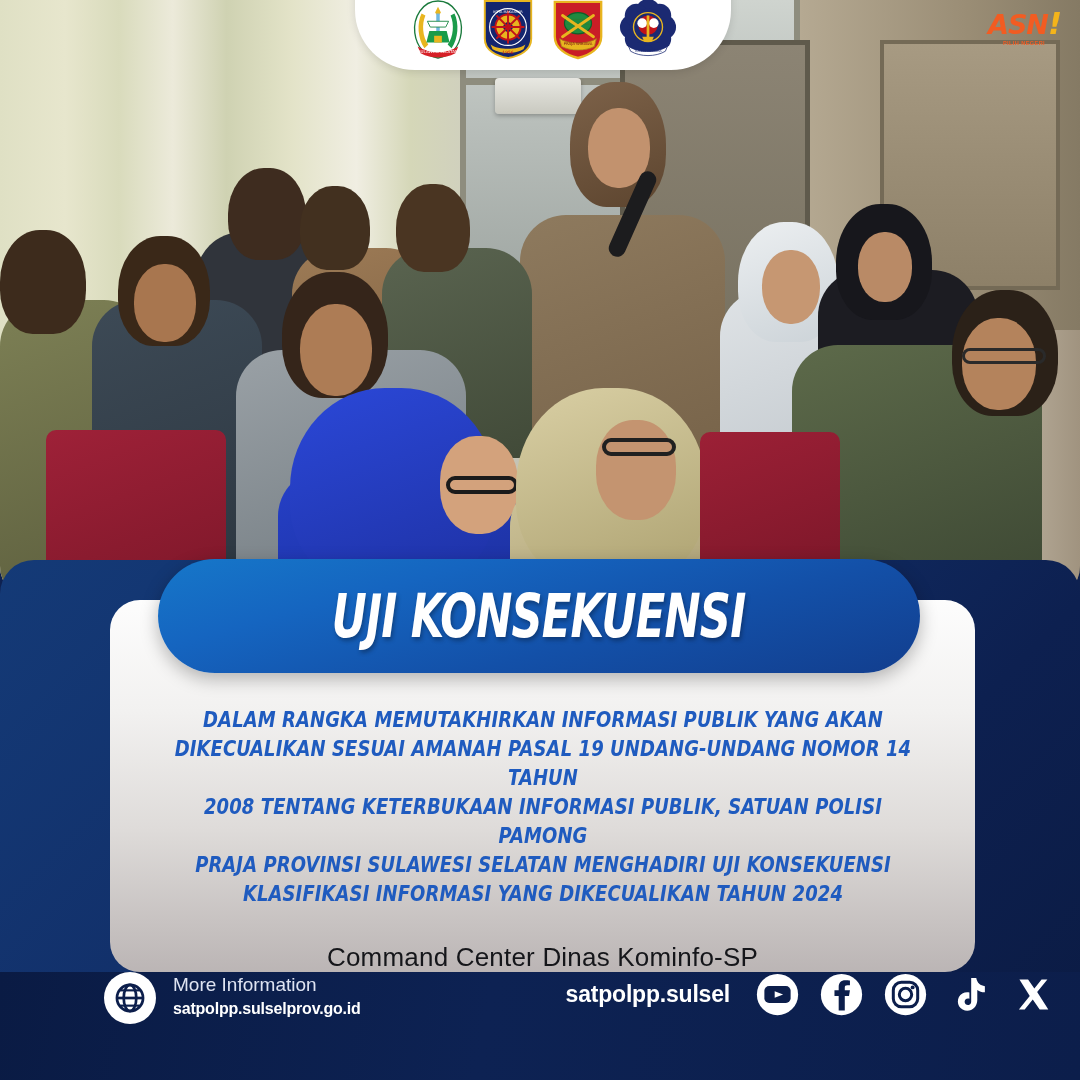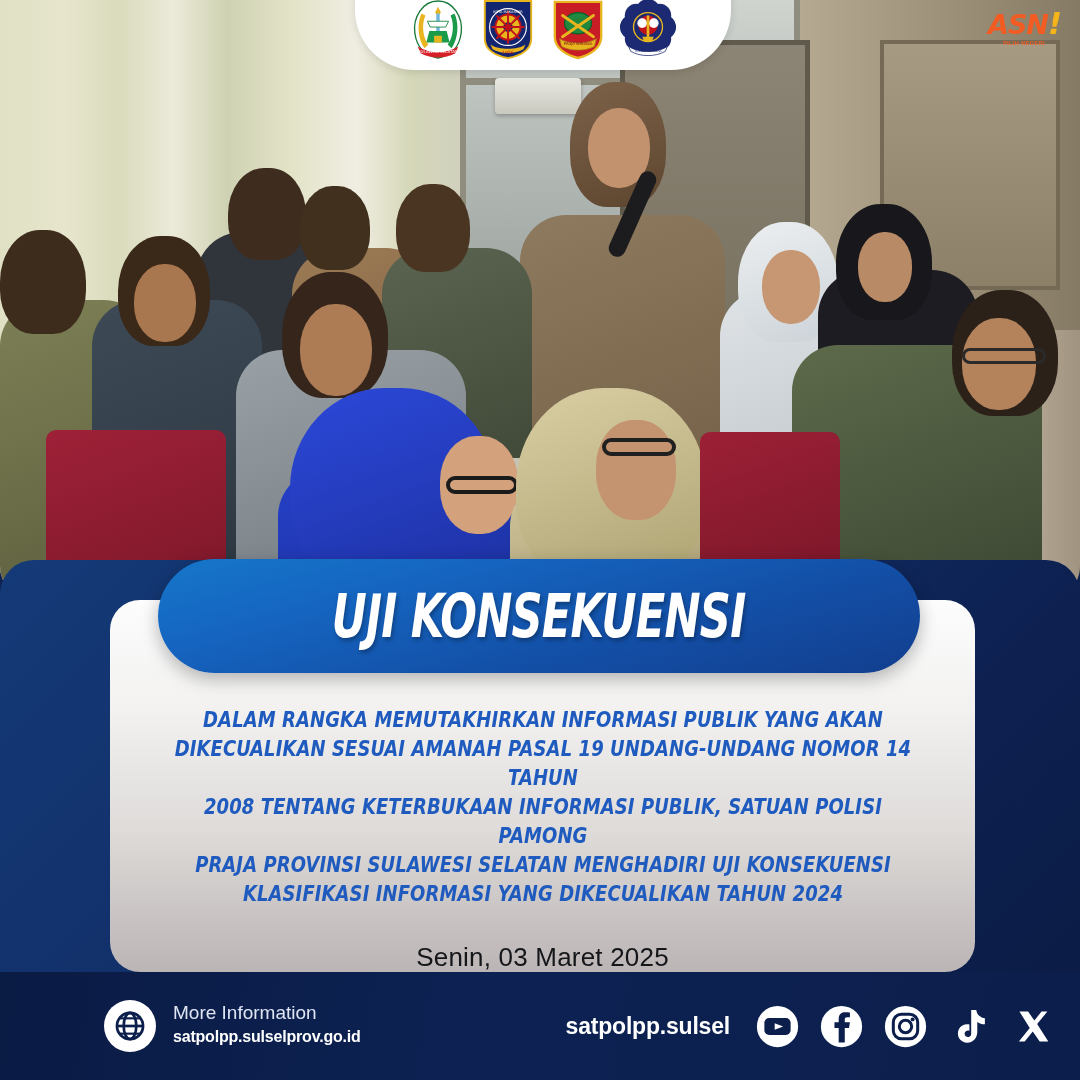--- a/index.html
+++ b/index.html
@@ -131,21 +131,21 @@
   .venue{
     margin:30px auto 0;text-align:center;color:#15161a;
     font-family:"Liberation Sans", sans-serif;
     font-size:26px;line-height:39px;letter-spacing:.2px;font-weight:400;
   }
 
   
   .footer{
     position:absolute;left:0;bottom:0;width:1080px;height:108px;
     background:linear-gradient(100deg,#0a1b44 0%,#0d2253 45%,#0c1e4b 100%);
-    display:flex;align-items:center;
+    display:flex;align-items:flex-start;
   }
   .fl{display:flex;align-items:center;gap:17px;margin-left:104px;}
   .globe{
     width:52px;height:52px;border-radius:50%;background:#fff;flex:0 0 auto;
     display:flex;align-items:center;justify-content:center;
   }
   .more{color:#dfe4f2;font-size:19px;line-height:21px;font-weight:400;}
   .site{color:#fff;font-size:16px;line-height:28px;font-weight:bold;letter-spacing:-.2px;}
   .fr{margin-left:auto;margin-right:24px;display:flex;align-items:center;gap:19px;}
   .handle{color:#fff;font-size:23px;font-weight:bold;letter-spacing:-.2px;margin-right:6px;}
@@ -303,20 +303,21 @@
 
   <div class="card">
     <div class="body-text">
       <span>DALAM RANGKA MEMUTAKHIRKAN INFORMASI PUBLIK YANG AKAN</span>
       <span>DIKECUALIKAN SESUAI AMANAH PASAL 19 UNDANG-UNDANG NOMOR 14 TAHUN</span>
       <span>2008 TENTANG KETERBUKAAN INFORMASI PUBLIK, SATUAN POLISI PAMONG</span>
       <span>PRAJA PROVINSI SULAWESI SELATAN MENGHADIRI UJI KONSEKUENSI</span>
       <span>KLASIFIKASI INFORMASI YANG DIKECUALIKAN TAHUN 2024</span>
     </div>
     <div class="venue">
+      <div>Command Center Dinas Kominfo-SP</div>
       <div>Senin, 03 Maret 2025</div>
     </div>
   </div>
 
   <div class="pill">
     <h1>UJI KONSEKUENSI</h1>
   </div>
 
   <div class="footer">
     <div class="fl">

